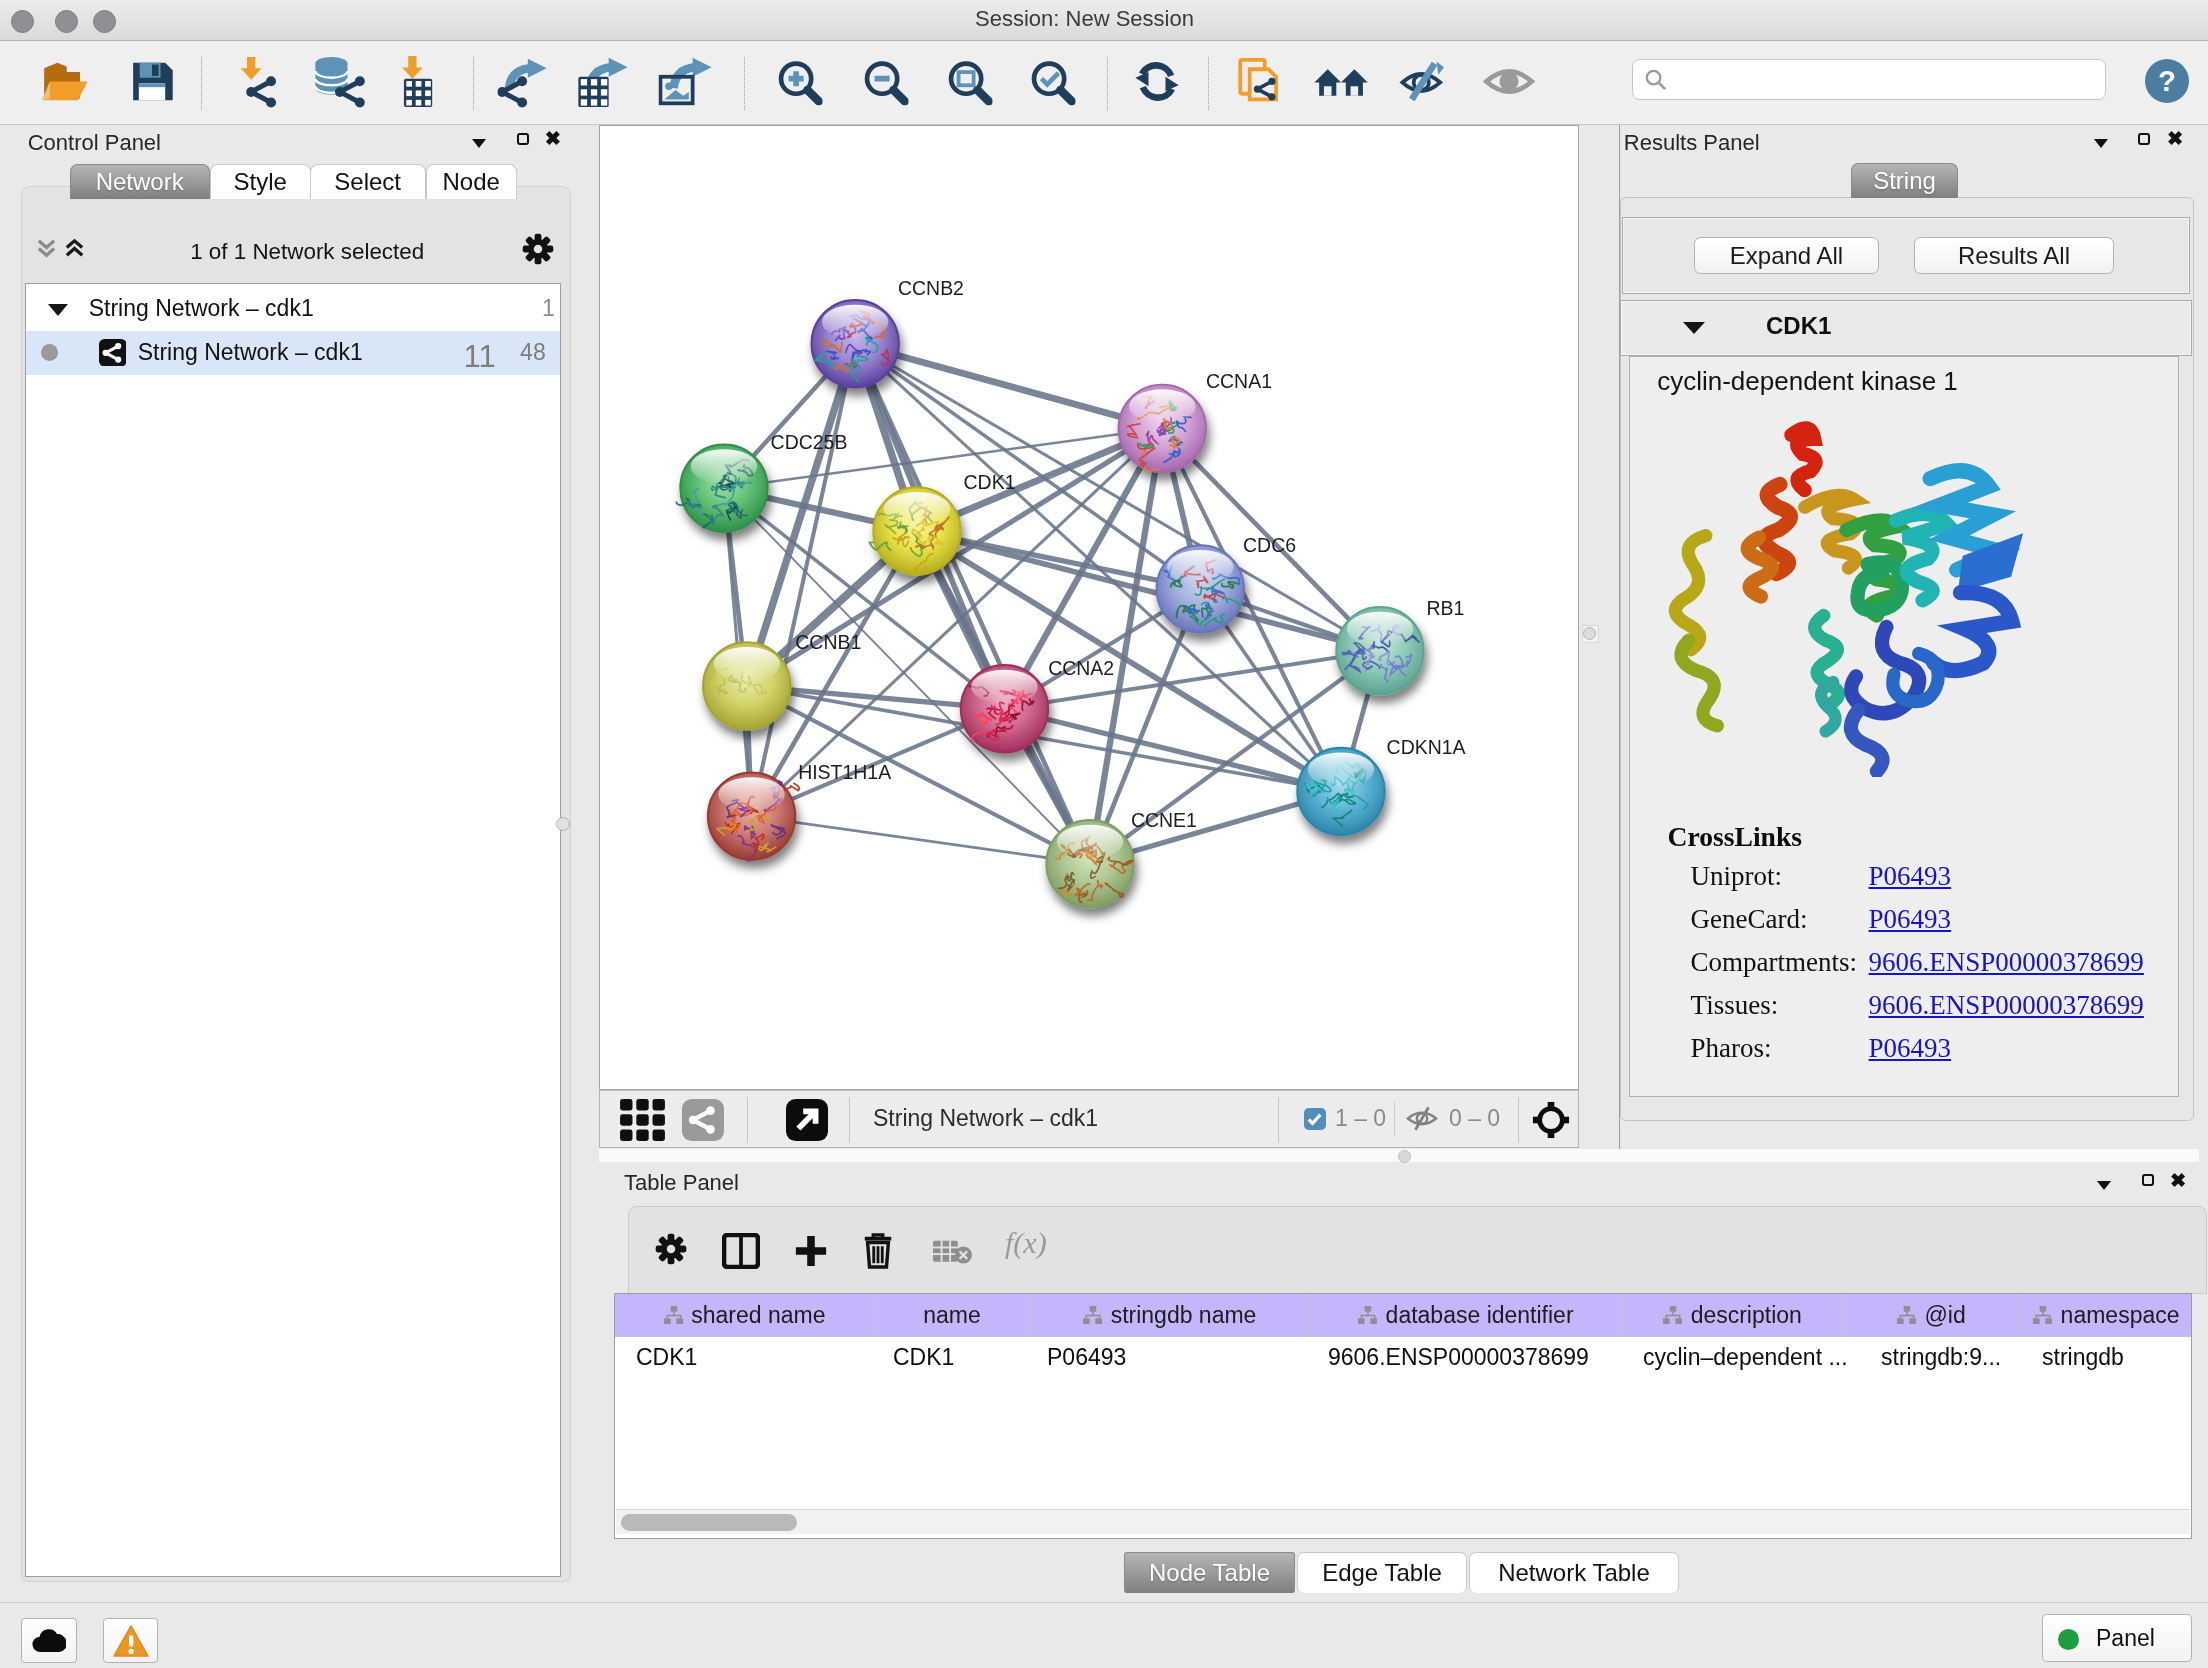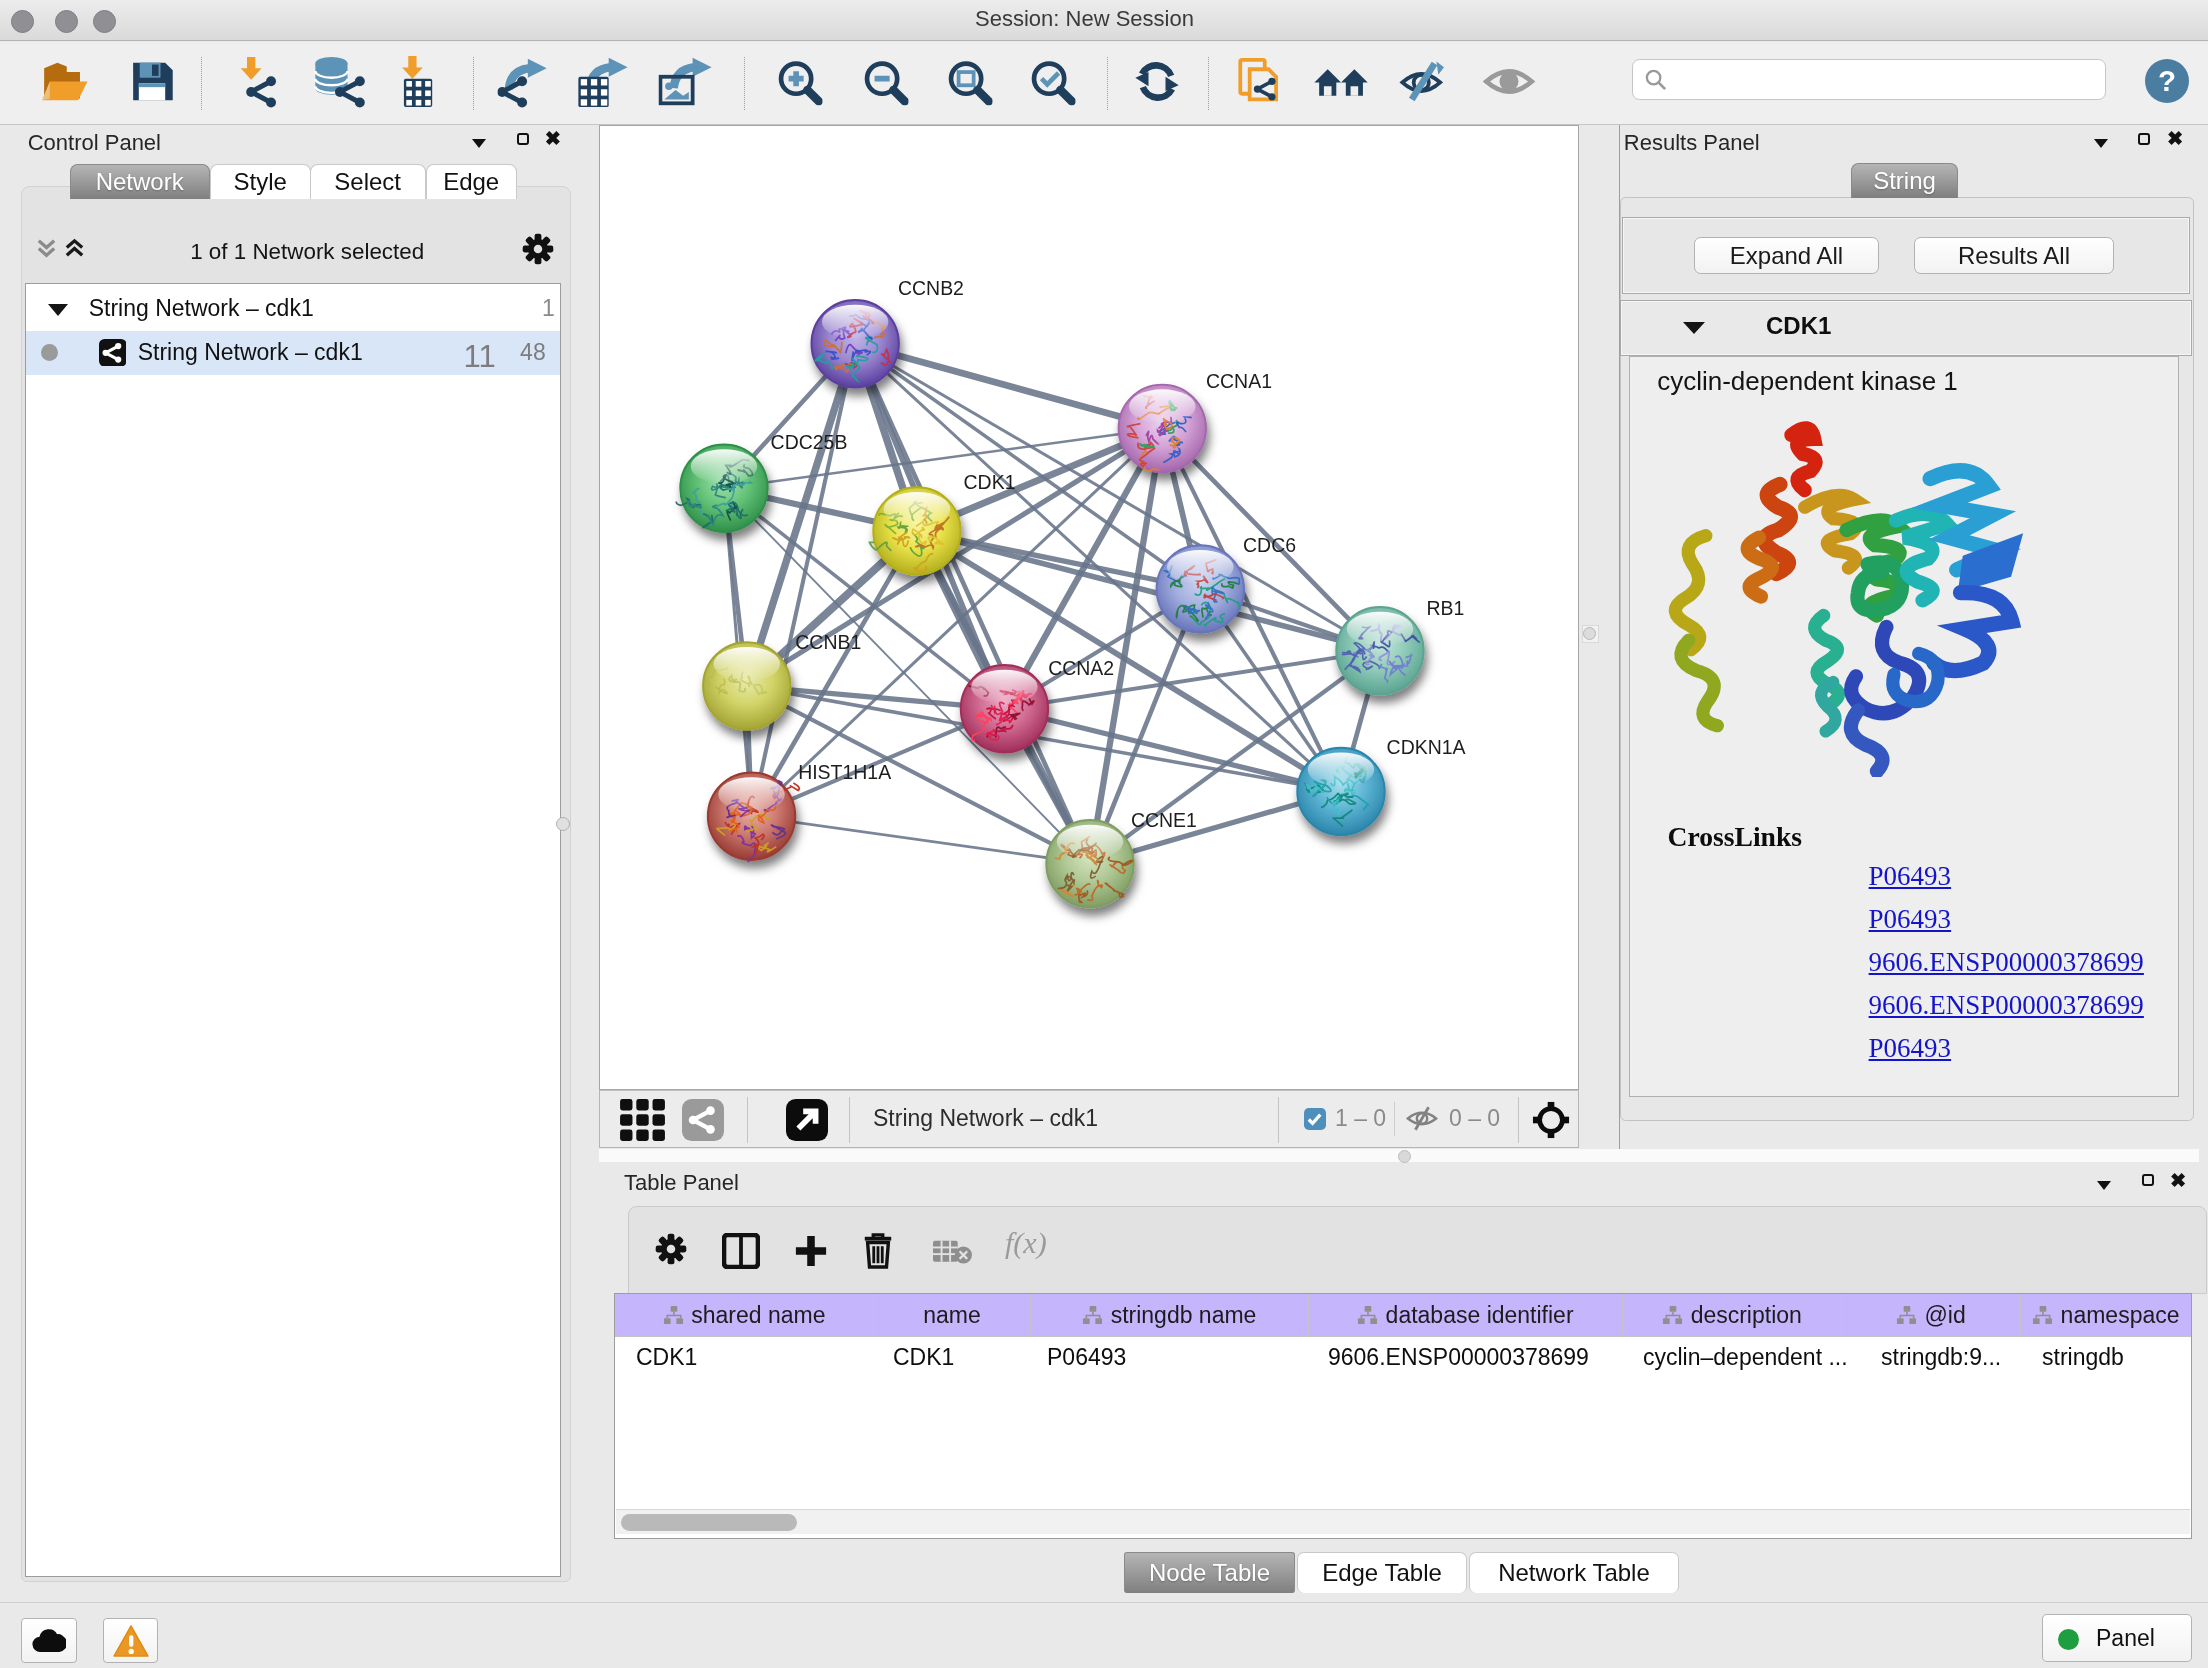--- a/index.html
+++ b/index.html
@@ -170,21 +170,21 @@
 
 <div class="abs" style="left:5.7px;top:125px;width:565px;height:1457px">
  <div class="panel-title abs" style="left:22px;top:4.8px">Control Panel</div>
  <div style="position:absolute;left:466px;top:14.3px;width:0;height:0;border-left:7.3px solid transparent;border-right:7.3px solid transparent;border-top:9px solid #111"></div>
     <div style="position:absolute;left:511px;top:7.6px;width:12px;height:12px;border:2px solid #111;border-radius:2.9px"></div>
     <div style="position:absolute;left:539px;top:1.9px;font-weight:bold;font-size:19.4px;color:#111">✖</div>
  <div class="abs" style="left:15px;top:61px;width:550px;height:1396px;background:#e3e3e3;border-radius:8.6px 8.6px 5.7px 5.7px;border:1px solid #d2d2d2"></div>
  <div class="tab sel" style="left:64px;top:39px;width:140px">Network</div>
  <div class="tab" style="left:204px;top:39px;width:101px">Style</div>
  <div class="tab" style="left:304px;top:39px;width:116px">Select</div>
- <div class="tab" style="left:420px;top:39px;width:91px">Edge</div>
+ <div class="tab" style="left:420px;top:39px;width:91px">Node</div>
  <div class="abs" style="left:28.5px;top:111px"><svg width="25" height="25" viewBox="0 0 26 26">
         <g stroke="#8b8b8b" stroke-width="3.4" fill="none">
           <path d="M5 5 l8 7 l8 -7"></path>
           <path d="M5 13 l8 7 l8 -7"></path>
         </g>
       </svg></div>
  <div class="abs" style="left:55px;top:111px"><svg width="27" height="25" viewBox="0 0 26 26">
         <g stroke="#1a1a1a" stroke-width="3.4" fill="none">
           <path d="M5 12 l8 -7 l8 7"></path>
           <path d="M5 20 l8 -7 l8 7"></path>
@@ -664,20 +664,27 @@
 <path d="M298 66 q42 -20 62 8 l-52 20 l56 10 l-46 24 l52 14 l-44 20" stroke="#2a9fd4" stroke-width="16"></path>
 <path d="M336 150 l54 -20 l-10 36 l-48 14 z" fill="#2a6fd0" stroke="#2a6fd0" stroke-width="8"></path>
 <path d="M330 186 q46 -2 54 30 l-50 8 q38 16 20 36 q-34 16 -52 0" stroke="#2b58c8" stroke-width="16"></path>
 <path d="M252 222 q-14 28 14 38 q32 8 14 36 q-22 26 -50 12 q-24 -14 -10 -34" stroke="#2f48b8" stroke-width="15"></path>
 <path d="M222 310 q-18 24 8 36 q28 10 12 28" stroke="#3558c0" stroke-width="15"></path>
 <path d="M286 250 q24 6 20 30 q-6 24 -30 20 q-22 -6 -16 -28" stroke="#2868c8" stroke-width="14"></path>
 <path d="M196 280 q-22 10 -6 26 q18 14 -2 26" stroke="#30a8a0" stroke-width="13"></path>
 </g>
       </svg>
    <div style="position:absolute;left:38px;top:464px;font-family:'Liberation Serif',serif;font-size:27.6px;font-weight:bold;color:#0c0c0c">CrossLinks</div>
+   <div style="position:absolute;left:61px;top:498px;font-family:'Liberation Serif',serif;font-size:27px;color:#111;line-height:43px">
+     <div>Uniprot:</div>
+        <div>GeneCard:</div>
+        <div>Compartments:</div>
+        <div>Tissues:</div>
+        <div>Pharos:</div>
+   </div>
    <div style="position:absolute;left:239px;top:498px;font-family:'Liberation Serif',serif;font-size:27px;line-height:43px">
      <div><a class="lnk">P06493</a></div>
         <div><a class="lnk">P06493</a></div>
      <div><a class="lnk">9606.ENSP00000378699</a></div>
         <div><a class="lnk">9606.ENSP00000378699</a></div>
      <div><a class="lnk">P06493</a></div>
    </div>
  </div>
 </div>
 

